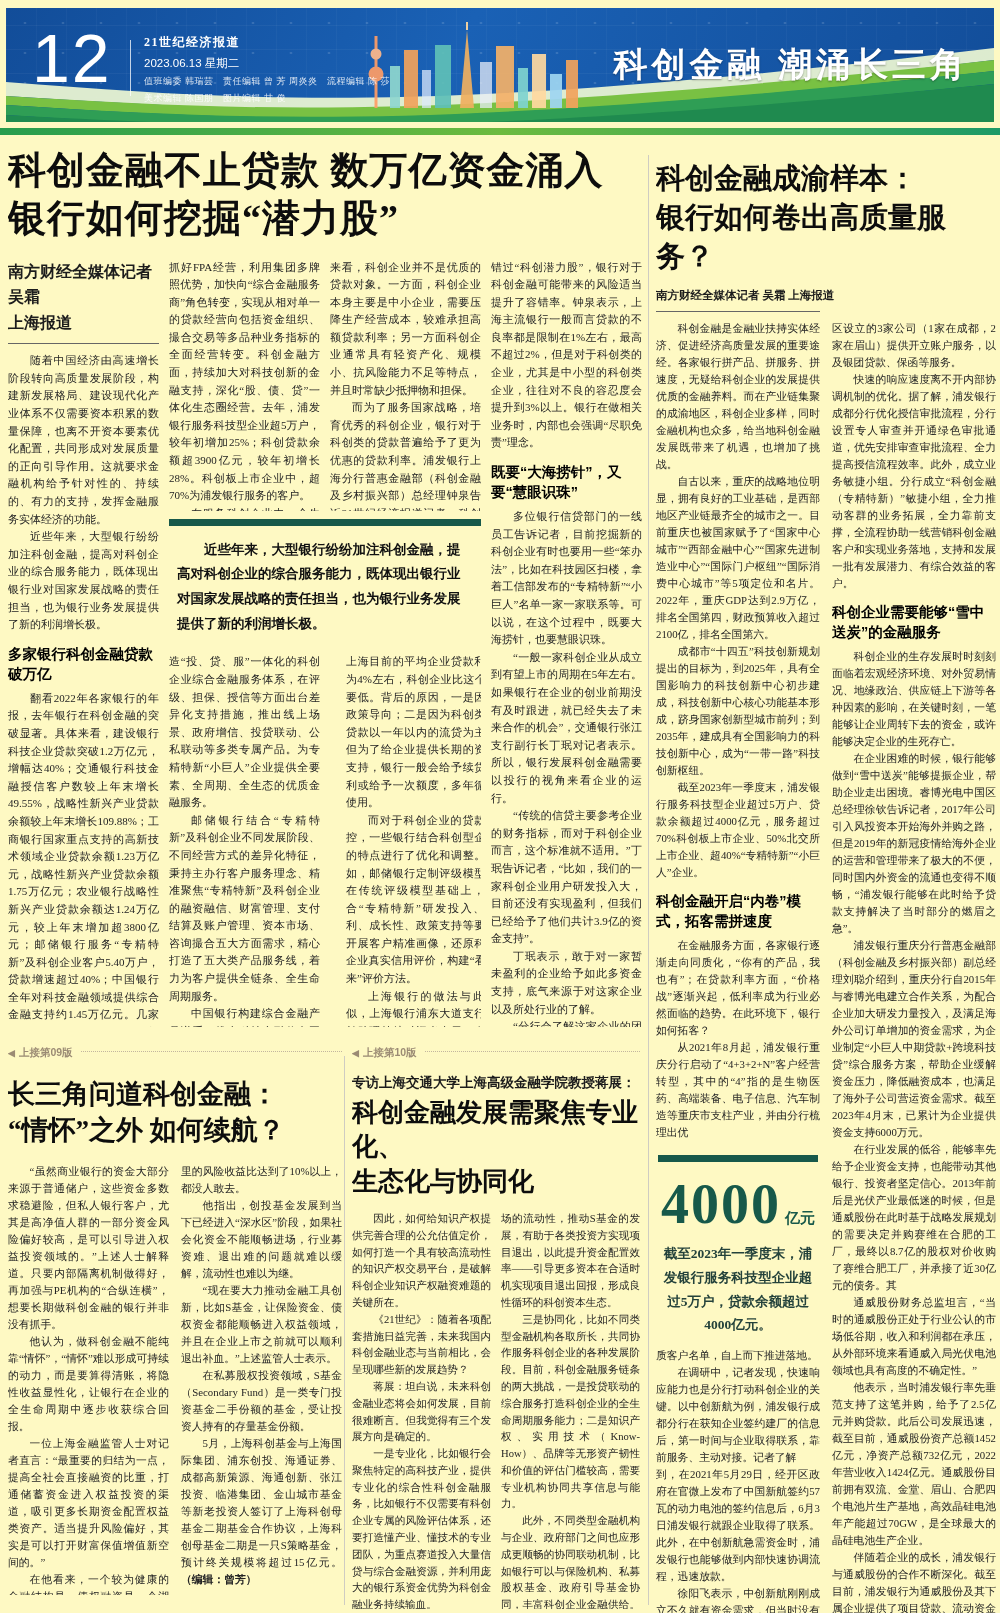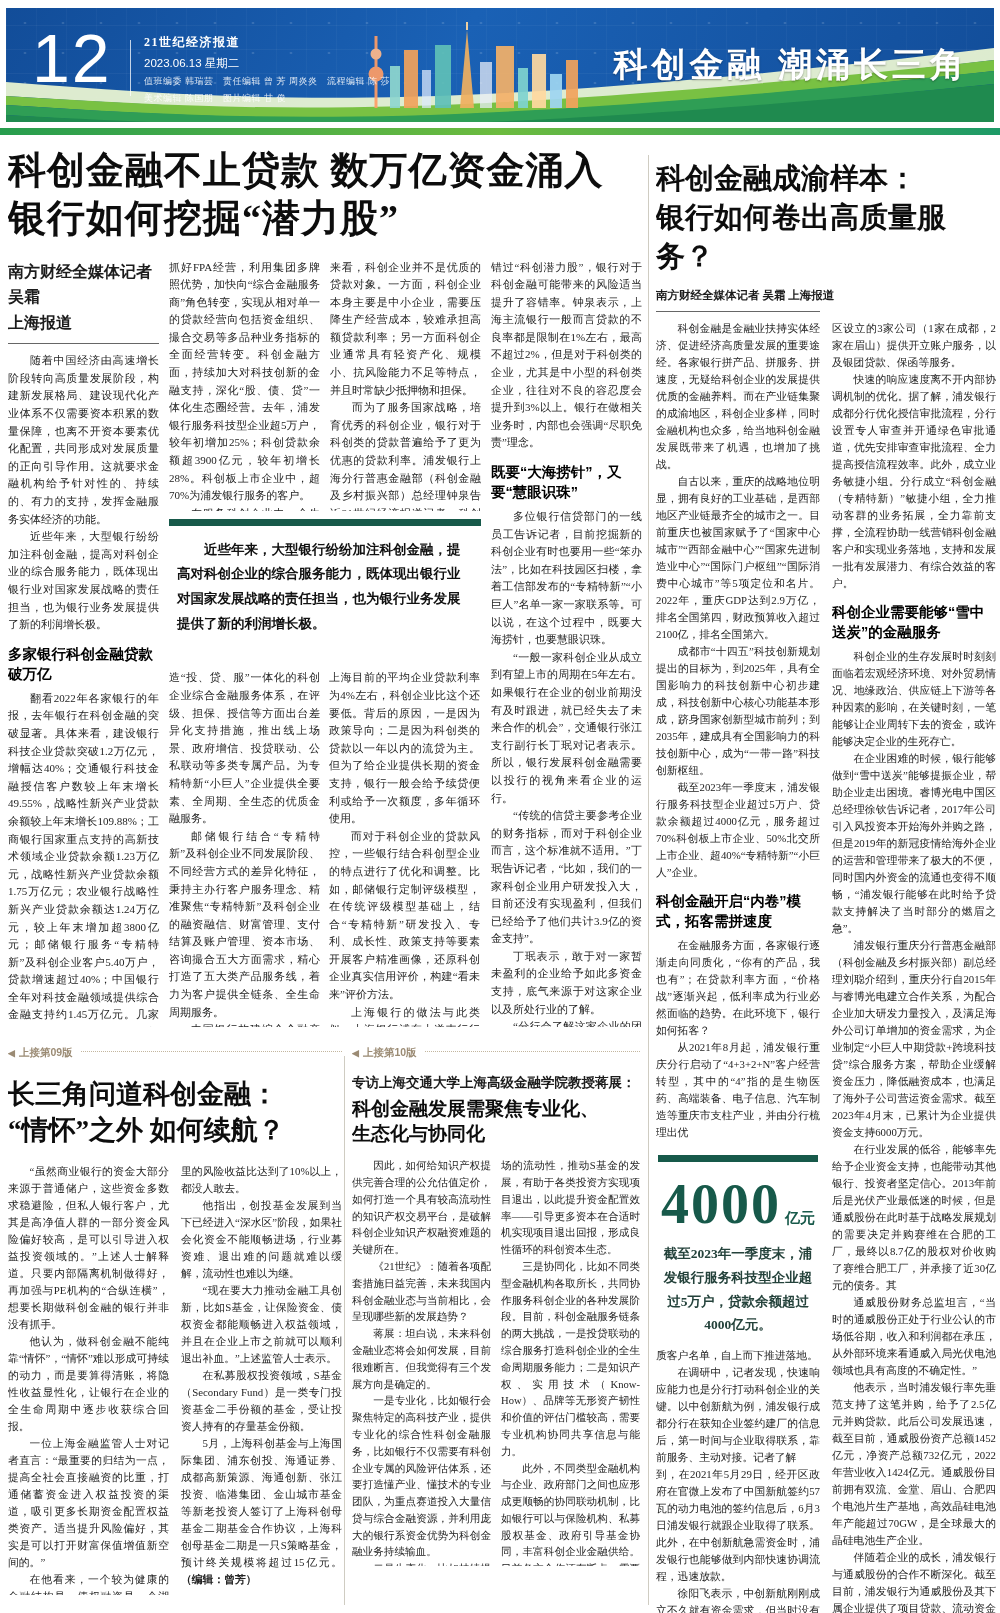--- a/index.html
+++ b/index.html
@@ -1,16 +1,16 @@
 <!DOCTYPE html>
 <html><head>
 <meta charset="utf-8">
 <style>
   html,body{margin:0;padding:0;background:#e9e7e0;}
-  .page{position:relative;width:1000px;height:1613px;background:#ffffff;overflow:hidden;
+  .page{position:relative;width:1000px;height:1613px;background:#fef9c3;overflow:hidden;
         font-family:"Liberation Serif","DejaVu Serif",serif;color:#1c1c1c;}
   
   .header-band{position:absolute;left:6px;top:8px;width:988px;height:114px;overflow:hidden;
      background:linear-gradient(120deg,#124d99 0%,#1a61b5 45%,#124d99 100%);}
   .header-band .circuit{position:absolute;inset:0;opacity:.55;
      background-image:
        repeating-linear-gradient(0deg, rgba(255,255,255,.08) 0 1px, transparent 1px 24px),
        repeating-linear-gradient(90deg, rgba(255,255,255,.06) 0 1px, transparent 1px 30px),
        radial-gradient(rgba(255,255,255,.25) 1px, transparent 1.8px);
      background-size:auto,auto,38px 30px;}
@@ -35,21 +35,21 @@
      font-weight:bold;margin:10px 0 6px;color:#000;}
   .byline{font-size:16px;font-weight:bold;line-height:1.6;}
   .byline-rule{border:0;border-top:1px solid #666;margin:8px 0;}
   
   .main-article{position:absolute;left:8px;top:146px;width:634px;height:896px;overflow:hidden;}
   .main-headline{font-size:38px;line-height:1.27;font-weight:900;letter-spacing:1px;color:#0d0d0d;margin:0;}
   .main-body{display:flex;gap:10px;margin-top:16px;height:768px;}
   .mcol{width:151px;flex:none;overflow:hidden;}
   .mid{width:312px;flex:none;display:flex;flex-direction:column;}
   .mid-top{display:flex;gap:10px;height:252px;overflow:hidden;}
-  .mid-bottom{display:flex;gap:9px;flex:1;overflow:hidden;margin-top:16px;}
+  .mid-bottom{display:flex;gap:26px;flex:1;overflow:hidden;}
   .pullquote{margin:8px 0;border-top:7px solid #17594a;padding:12px 8px 8px;
      font-size:13.5px;font-weight:bold;line-height:1.85;text-indent:2em;color:#111;}
   
   .vdiv{position:absolute;width:1px;background:#cfccc2;}
   .right-article{position:absolute;left:656px;top:152px;width:340px;height:1459px;overflow:hidden;margin-top:7px;}
   .right-headline{font-size:29px;line-height:1.35;font-weight:900;margin:0;color:#0d0d0d;}
   .right-byline{font-size:11.5px;font-weight:bold;margin-top:12px;}
   .right-body{display:flex;gap:12px;margin-top:6px;height:1330px;}
   .rcol{width:164px;flex:none;overflow:hidden;}
   .rcol .para{font-size:10.8px;line-height:17px;}
@@ -64,21 +64,21 @@
      font-family:"Liberation Sans",sans-serif;font-weight:bold;}
   .tag-arrow{margin-right:4px;font-size:9px;}
   .tag-dots{flex:1;border-bottom:1px dotted #c3b69e;margin-left:8px;transform:translateY(-2px);}
   .bottom-left{position:absolute;left:8px;top:1046px;width:334px;height:563px;overflow:hidden;}
   .bl-headline{font-size:27px;line-height:1.35;font-weight:900;margin:16px 0 0;color:#0d0d0d;}
   .bl-body{display:flex;gap:12px;margin-top:14px;height:432px;}
   .blcol{width:161px;flex:none;overflow:hidden;}
   .blcol .para{font-size:10.8px;line-height:17px;}
   .bottom-mid{position:absolute;left:352px;top:1046px;width:288px;height:563px;overflow:hidden;}
   .bm-kicker{font-size:13.5px;font-weight:bold;margin:14px 0 0;}
-  .bm-headline{font-size:19px;line-height:1.32;font-weight:900;margin:4px 0 0;color:#0d0d0d;}
+  .bm-headline{font-size:26px;line-height:1.32;font-weight:900;margin:4px 0 0;color:#0d0d0d;}
   .bm-body{display:flex;gap:10px;margin-top:12px;height:408px;}
   .bmcol{width:139px;flex:none;overflow:hidden;}
   .bmcol .para{font-size:10.6px;line-height:16.8px;}
 </style>
 </head>
 <body>
 
 <div class="page">
 
   <div class="header-band">

